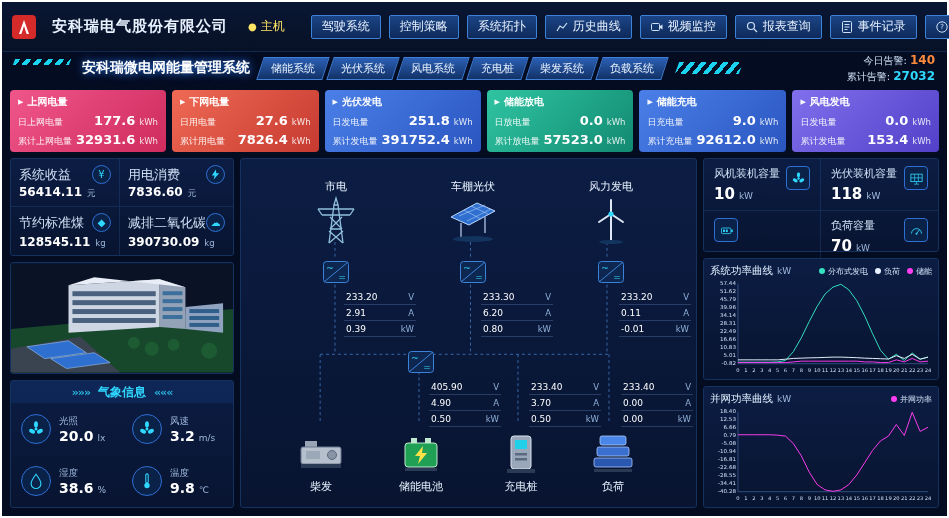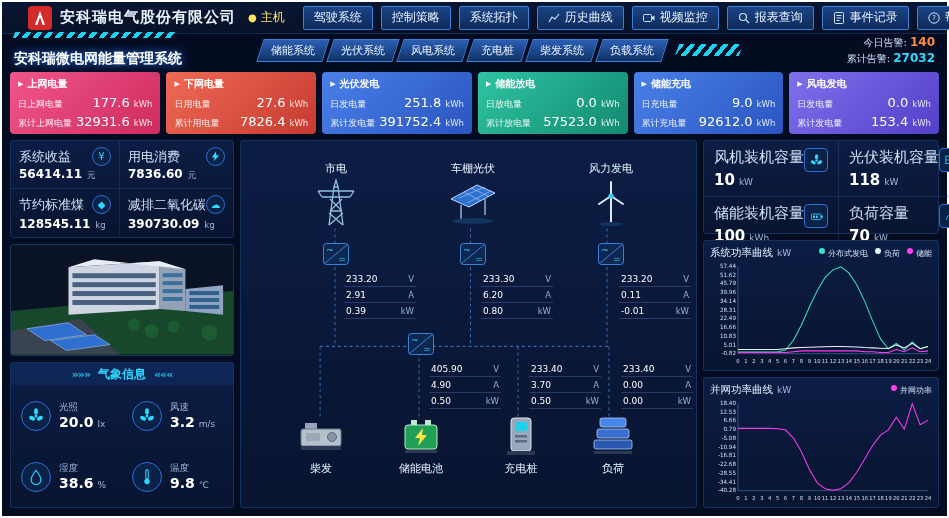--- a/index.html
+++ b/index.html
@@ -1,30 +1,30 @@
 <!DOCTYPE html>
 <html><head>
 <meta charset="utf-8">
 <style>
   *{box-sizing:border-box;margin:0;padding:0}
   body{background:#fff;font-family:"DejaVu Sans","Liberation Sans",sans-serif;width:949px;height:518px;overflow:hidden}
   .app{width:945px;height:514px;margin:2px;background:#040c22;display:flex;flex-direction:column;color:#e8f2ff}
   
-  .topbar{height:32px;flex:none;display:flex;align-items:center;gap:8px;padding:0 26px;background:linear-gradient(180deg,#0a1734,#071126);border-bottom:1px solid #13294f}
+  .topbar{height:50px;flex:none;display:flex;align-items:center;gap:16px;padding:0 10px;background:linear-gradient(180deg,#0a1734,#071126);border-bottom:1px solid #13294f}
   .logo{width:24px;height:24px;border-radius:4px;background:#d42a2a;display:flex;align-items:center;justify-content:center;flex:none}
   .logo svg{width:16px;height:16px}
   .company{font-size:15px;font-weight:bold;letter-spacing:1px;white-space:nowrap}
   .host{display:flex;align-items:center;gap:4px;font-size:12px;color:#ffe566;margin-left:4px;white-space:nowrap}
   .host .dot{font-size:10px}
   .nav{flex:1;display:flex;gap:8px;justify-content:space-evenly;margin:0 10px}
   .nav-btn{height:24px;padding:0 10px;font-size:12px;color:#e8f2ff;background:linear-gradient(180deg,#1b4486,#0e2a5a);border:1px solid #3b82d8;border-radius:2px;display:flex;align-items:center;gap:5px;cursor:pointer;white-space:nowrap;font-family:inherit}
   .nav-btn svg{width:12px;height:12px;flex:none}
   
   .titlebar{height:32px;flex:none;display:flex;align-items:center;gap:10px;padding:0 12px;position:relative}
-  .title-wrap{display:flex;flex-direction:column;gap:12px;width:236px;flex:none}
+  .title-wrap{display:flex;flex-direction:row;gap:12px;width:236px;flex:none}
   .stripes{height:6px;width:160px;background:repeating-linear-gradient(115deg,#19d3f0 0 5px,transparent 5px 10px);transform:skewX(-20deg)}
   .sys-title{font-size:14px;font-weight:bold;color:#fff;text-shadow:0 0 8px #2a7fff;white-space:nowrap}
   .tabs{display:flex;gap:4px}
   .tab{transform:skewX(-18deg);background:linear-gradient(180deg,#2b5fb4,#123267);border:1px solid #3f7fd8;padding:3px 10px;font-size:11px;cursor:pointer;white-space:nowrap}
   .tab>span{display:inline-block;transform:skewX(18deg)}
   .stripes-right{height:12px;width:64px;background:repeating-linear-gradient(115deg,#19d3f0 0 5px,transparent 5px 10px);transform:skewX(-20deg);margin-left:2px}
   .alarms{margin-left:auto;text-align:right;font-size:10px;line-height:1.35;color:#cfe0f5;white-space:nowrap}
   .alarm-today{color:#ff8a3c;font-weight:bold;font-size:12px}
   .alarm-total{color:#2fd8ff;font-weight:bold;font-size:12px}
   
@@ -33,21 +33,21 @@
   .c0{background:linear-gradient(135deg,#f0568a,#cf2b5e)}
   .c1{background:linear-gradient(135deg,#ef6a55,#c63a30)}
   .c2{background:linear-gradient(135deg,#4b80e8,#2a55c0)}
   .c3{background:linear-gradient(135deg,#2fc4a2,#128a72)}
   .c4{background:linear-gradient(135deg,#4b80e8,#2a55c0)}
   .c5{background:linear-gradient(135deg,#8070ec,#5240c8)}
   .card-h{font-size:10px;font-weight:bold;display:flex;gap:4px;align-items:center}
   .arr{font-size:7px;opacity:.95}
   .card-r{display:flex;align-items:baseline;font-size:9px;gap:4px}
   .cl{flex:1;opacity:.9;white-space:nowrap}
-  .cv{font-size:13px;font-weight:normal}
+  .cv{font-size:13px;font-weight:bold}
   .cu{opacity:.85;font-size:8.5px}
   
   .main{flex:1;margin:6px 8px 8px;display:flex;gap:6px;min-height:0}
   .panel{background:linear-gradient(180deg,#0c1d44,#081430);border:1px solid #15325f;border-radius:3px;position:relative}
   .col-left{width:224px;flex:none;display:flex;flex-direction:column;gap:6px}
   .col-right{width:236px;flex:none;display:flex;flex-direction:column;gap:6px}
   .col-center{flex:1;min-width:0}
   
   .eco{height:98px;display:grid;grid-template-columns:1fr 1fr;grid-template-rows:1fr 1fr}
   .eco-cell{padding:6px 8px;display:flex;flex-direction:column;justify-content:space-between}
@@ -71,31 +71,31 @@
   .w-circ{width:30px;height:30px;border-radius:50%;border:1px solid #2f6fd4;background:#0b2248;display:flex;align-items:center;justify-content:center;flex:none}
   .w-circ svg{width:18px;height:18px}
   .w-label{font-size:9.5px;color:#9fb8dc}
   .w-val{font-size:14px;font-weight:bold;color:#fff}
   .w-unit{font-size:9px;color:#9fb8dc;margin-left:4px;font-weight:normal}
   
   .capacity{height:94px;flex:none;display:grid;grid-template-columns:1fr 1fr;grid-template-rows:1fr 1fr}
   .cap-cell{padding:7px 10px;display:flex;justify-content:space-between;align-items:flex-start}
   .cap-cell:nth-child(odd){border-right:1px solid rgba(40,80,140,.35)}
   .cap-cell:nth-child(-n+2){border-bottom:1px solid rgba(40,80,140,.35)}
-  .cap-label{font-size:15px;color:#cfe0f5;white-space:nowrap}
+  .cap-label{font-size:11px;color:#cfe0f5;white-space:nowrap}
   .cap-val{font-size:15px;font-weight:bold;color:#fff;margin-top:4px}
   .cap-unit{font-size:9px;color:#9fb8dc;font-weight:normal;margin-left:4px}
   .badge{width:24px;height:24px;border-radius:4px;border:1px solid #2f6fd4;background:#0b2248;display:flex;align-items:center;justify-content:center;flex:none}
   .badge svg{width:15px;height:15px}
   
   .chart-panel{flex:1;min-height:0;padding:4px 6px;display:flex;flex-direction:column}
   .chart-title{display:flex;align-items:center;gap:4px;font-size:10.5px;color:#dff0ff;height:16px;flex:none}
   .chart-unit{font-size:9px;color:#9fb8dc}
   .legend{margin-left:auto;font-size:8px;color:#cfe0f5;display:flex;align-items:center;white-space:nowrap}
-  .legend .lg{display:inline-flex;gap:3px;margin-left:7px}
+  .legend .lg{display:inline-flex;align-items:center;gap:3px;margin-left:7px}
   .legend i{width:6px;height:6px;border-radius:50%;display:inline-block}
   .chart-svg{width:100%;flex:1}
   .chart-svg text{font-size:6px;fill:#cfe0f5}
   .chart-svg .yt{text-anchor:end;font-size:5.6px}
   .chart-svg .xt{text-anchor:middle;font-size:5.2px}
   .chart-svg .ax{stroke:#3a5f95;stroke-width:.8}
   
   .topo-lines{position:absolute;inset:0;width:100%;height:100%}
   .tlabel{position:absolute;width:80px;text-align:center;font-size:11px;color:#e8f2ff;white-space:nowrap}
   .ticon{position:absolute}
@@ -639,24 +639,20 @@
           <div class="cap-val"><span>118</span><span class="cap-unit">kW</span></div>
             </div>
           <span class="badge">
               <svg viewBox="0 0 24 24">
                 <rect x="3" y="5" width="18" height="12" fill="none" stroke="#2fd8ff" stroke-width="1.3"></rect>
                 <path d="M3 11 H21 M9 5 V17 M15 5 V17 M12 17 V21 M8 21 H16" stroke="#2fd8ff" stroke-width="1.1"></path>
               </svg>
             </span>
         </div>
         <div class="cap-cell">
-          <div>
-              <div class="cap-label">储能装机容量</div>
-          <div class="cap-val"><span>100</span><span class="cap-unit">kWh</span></div>
-            </div>
           <span class="badge">
               <svg viewBox="0 0 24 24">
                 <rect x="4" y="8" width="15" height="9" rx="1.5" fill="none" stroke="#2fd8ff" stroke-width="1.3"></rect>
                 <rect x="19.5" y="10.5" width="2.5" height="4" fill="#2fd8ff"></rect>
                 <rect x="6.5" y="10.5" width="3" height="4" fill="#2fd8ff"></rect>
                 <rect x="11" y="10.5" width="3" height="4" fill="#2fd8ff"></rect>
               </svg>
             </span>
         </div>
         <div class="cap-cell">

